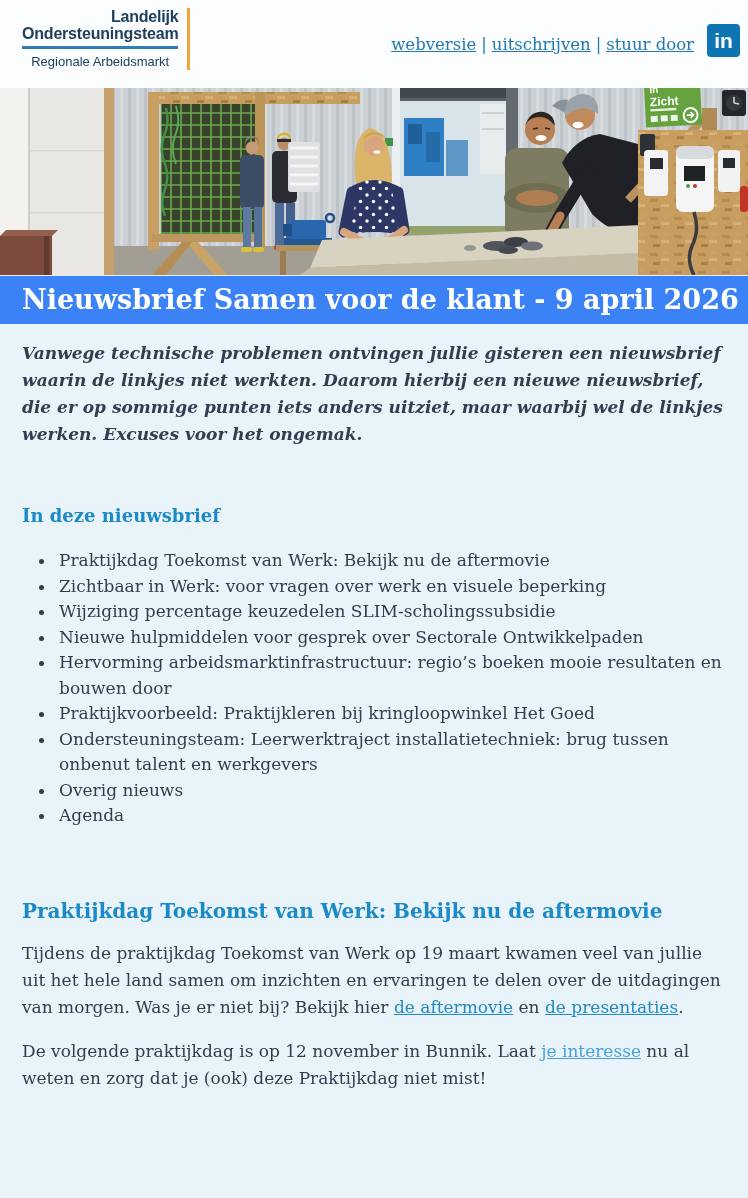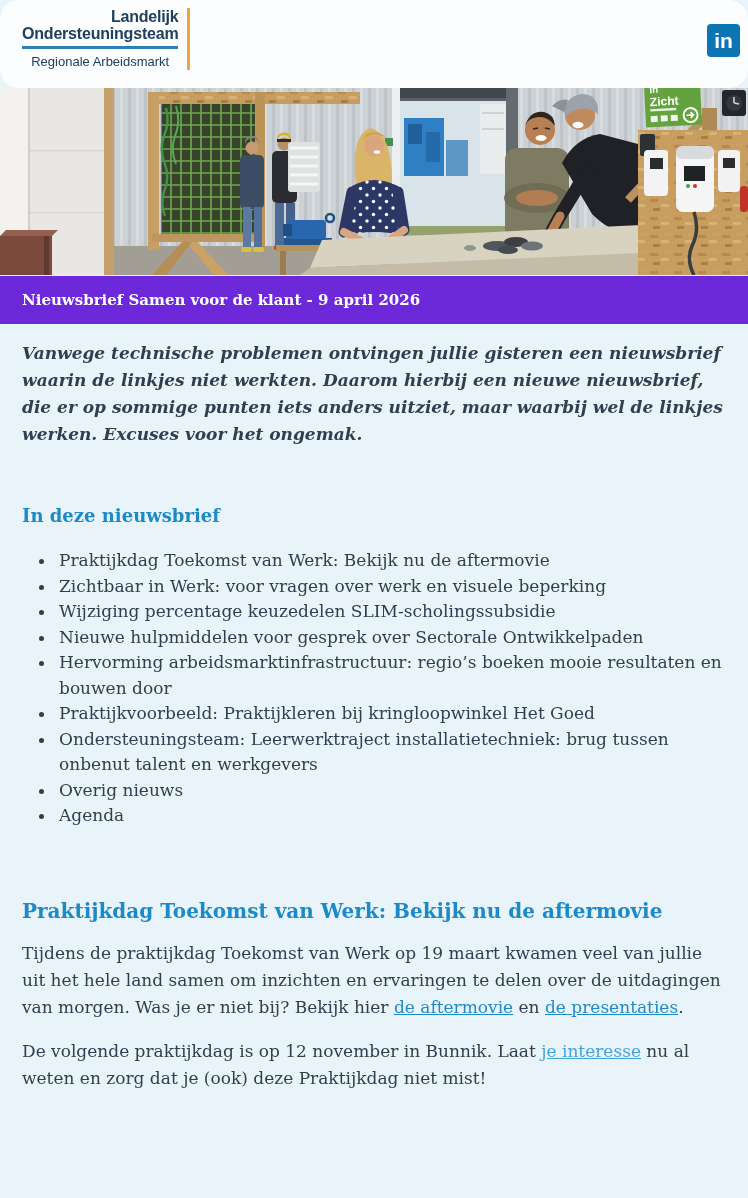--- a/index.html
+++ b/index.html
@@ -1,38 +1,38 @@
 <!DOCTYPE html>
 <html><head>
 <meta charset="utf-8">
 <style>
   html,body{margin:0;padding:0;}
   body{
     width:748px;height:1198px;overflow:hidden;background:#e9f3fa;
     font-family:"DejaVu Serif",serif;color:#333f4f;
   }
   
-  .header{height:88px;background:#fcfdfe;position:relative;border-radius:19px;}
+  .header{height:88px;background:#fcfdfe;position:relative;}
   .logo{position:absolute;left:22px;top:8px;display:flex;align-items:stretch;}
   .logo-text{text-align:right;color:#20405e;font-family:"Liberation Sans",sans-serif;}
   .logo-l1,.logo-l2{font-weight:bold;font-size:16px;line-height:17px;letter-spacing:-.2px;}
   .logo-rule{height:3px;background:#2e7fb5;margin:4px 0 5px;}
   .logo-sub{font-size:13px;color:#20405e;text-align:center;}
   .logo-vbar{width:3px;background:#f0a43a;margin-left:9px;height:62px;}
   .header-right{position:absolute;right:8px;top:24px;display:flex;align-items:flex-end;}
   .header-links{font-size:16.5px;color:#2279ae;padding-bottom:3px;white-space:nowrap;}
   .header-links a{color:#2279ae;text-decoration:underline;margin:0 5px;cursor:pointer;}
   .hl-sep{color:#2279ae;text-decoration:none;}
   .linkedin{width:33px;height:33px;margin-left:8px;background:#0d76b2;border-radius:4px;
     color:#fff;font-family:"Liberation Sans",sans-serif;font-weight:bold;font-size:21px;
     display:flex;align-items:center;justify-content:center;cursor:pointer;}
   
   .hero{height:187px;line-height:0;background:#cfd3d7;}
   
-  .banner{height:48px;background:#6d28d9;color:#fff;font-size:15px;font-weight:bold;
+  .banner{height:48px;background:#3b82f6;color:#fff;font-size:27px;font-weight:bold;
     line-height:48px;padding-left:22px;border-top:1px solid #e4f0f8;}
   
   .content{padding:0 22px;font-size:17px;}
   .intro{margin-top:16px;font-weight:bold;font-style:italic;line-height:27px;color:#323e4f;}
   .toc-heading{margin-top:57px;color:#1b8ac6;font-size:18px;font-weight:bold;}
   ul.toc{margin:22px 0 0 0;padding-left:34px;line-height:25.5px;color:#323e4f;}
   ul.toc li{padding-left:3px;}
   .article-heading{margin-top:70px;color:#1b8ac6;font-size:20px;font-weight:bold;}
   .para{margin-top:17px;line-height:27px;color:#323e4f;}
   a.body-link{color:#1e8bc8;text-decoration:underline;cursor:pointer;}
@@ -45,20 +45,23 @@
   <div class="logo">
     <div class="logo-text">
       <div class="logo-l1">Landelijk</div>
       <div class="logo-l2">Ondersteuningsteam</div>
       <div class="logo-rule"></div>
       <div class="logo-sub">Regionale Arbeidsmarkt</div>
     </div>
     <div class="logo-vbar"></div>
   </div>
   <div class="header-right">
+    <div class="header-links">
+      <a>webversie</a><span class="hl-sep">|</span><a>uitschrijven</a><span class="hl-sep">|</span><a>stuur door</a>
+    </div>
     <div class="linkedin">in</div>
   </div>
 </div>
 
 <div class="hero">
 <svg width="748" height="187" viewBox="0 0 748 187" xmlns="http://www.w3.org/2000/svg">
   <defs>
     <pattern id="corr" width="16" height="20" patternUnits="userSpaceOnUse">
       <rect width="16" height="20" fill="#ccd1d5"></rect>
       <rect width="3" height="20" fill="#bec3c8"></rect>

